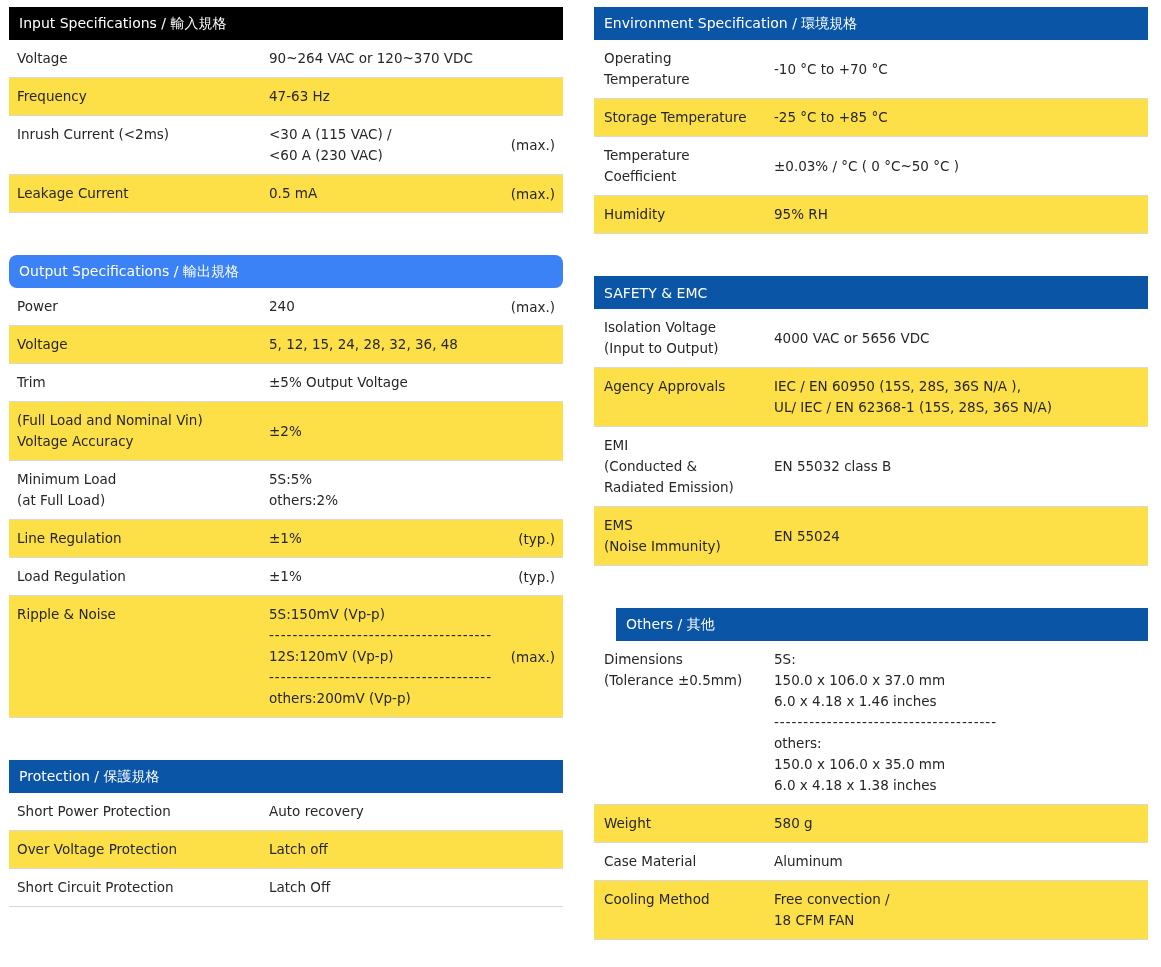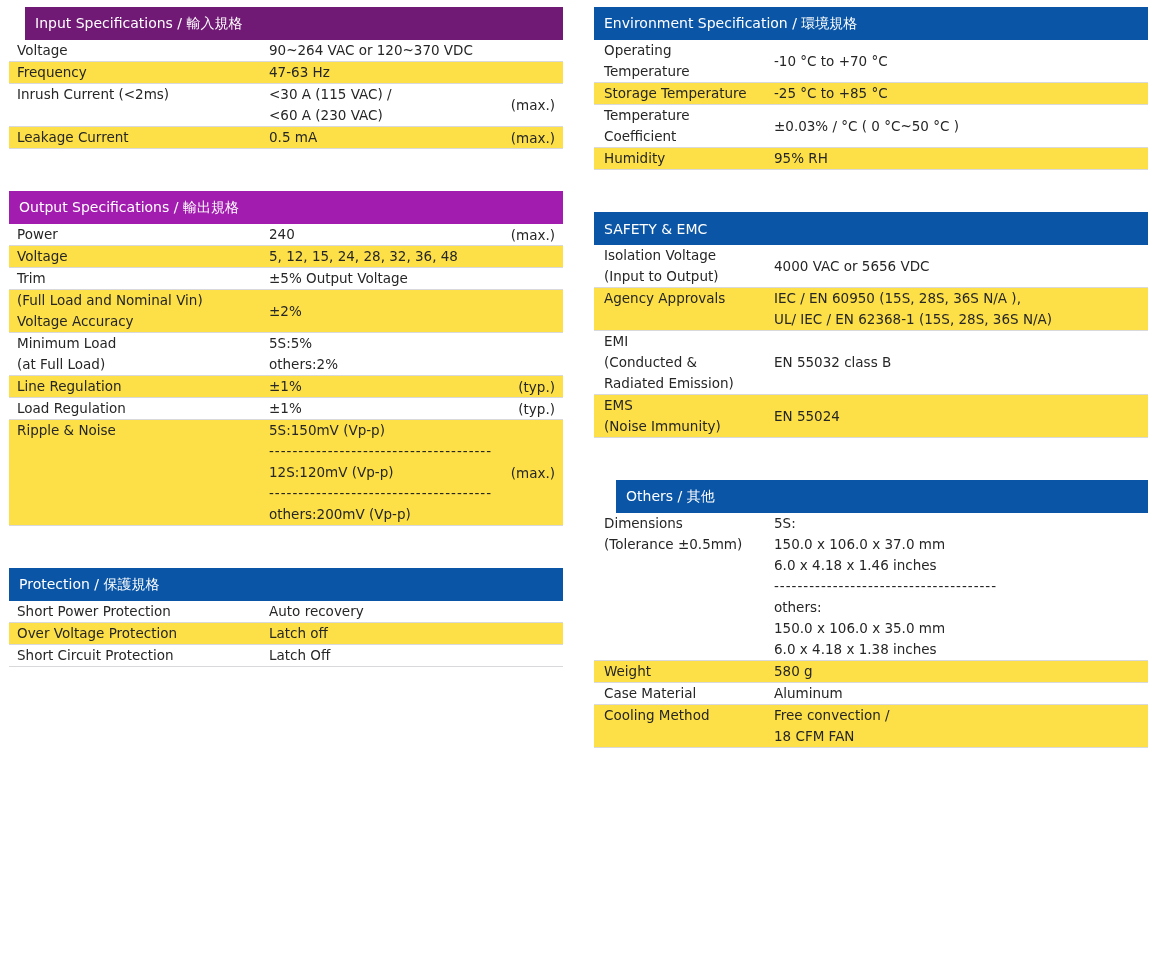--- a/index.html
+++ b/index.html
@@ -10,21 +10,21 @@
   }
   .page{display:flex;gap:31px;padding:7px 0 0 9px;}
   .col{width:554px;flex:0 0 554px;display:flex;flex-direction:column;}
   .spec-table{margin-bottom:42px;}
   .sec-header{
     height:33px;display:flex;align-items:center;
     color:#ffffff;font-size:14px;padding-left:10px;box-sizing:border-box;
   }
   .spec-row{
     display:flex;align-items:stretch;
-    padding:0 0;min-height:21px;
+    padding:8px 0;min-height:21px;
     border-bottom:1px solid #d9d9dc;
     box-sizing:content-box;
   }
   .spec-row.alt{background:#fde047;}
   .cell-label{
     align-self:flex-start;box-sizing:border-box;
     padding-left:8px;flex:0 0 auto;
   }
   .col-left .cell-label{width:260px;}
   .col-right .cell-label{width:180px;padding-left:10px;}
@@ -35,21 +35,21 @@
   }
   .line{line-height:21px;}
   .line.dash{letter-spacing:1px;white-space:nowrap;overflow:hidden;}
 </style>
 </head>
 <body>
 
 <div class="page">
   <div class="col col-left">
       <section class="spec-table">
-        <div class="sec-header" style="background: #701a75; margin-left: 16px;">Input Specifications / 輸入規格</div>
+        <div class="sec-header" style="background: #000000;">Input Specifications / 輸入規格</div>
         <div class="spec-row">
           <div class="cell-label">
             <div class="line">Voltage</div>
           </div>
           <div class="cell-value">
             <div class="line">90~264 VAC or 120~370 VDC</div>
           </div>
         </div>
         <div class="spec-row alt">
           <div class="cell-label">
@@ -73,21 +73,21 @@
           <div class="cell-label">
             <div class="line">Leakage Current</div>
           </div>
           <div class="cell-value">
             <div class="line">0.5 mA</div>
           </div>
           <div class="cell-note">(max.)</div>
         </div>
       </section>
       <section class="spec-table">
-        <div class="sec-header" style="background: #a21caf;">Output Specifications / 輸出規格</div>
+        <div class="sec-header" style="background: #3b82f6; border-radius: 8px;">Output Specifications / 輸出規格</div>
         <div class="spec-row">
           <div class="cell-label">
             <div class="line">Power</div>
           </div>
           <div class="cell-value">
             <div class="line">240</div>
           </div>
           <div class="cell-note">(max.)</div>
         </div>
         <div class="spec-row alt">

